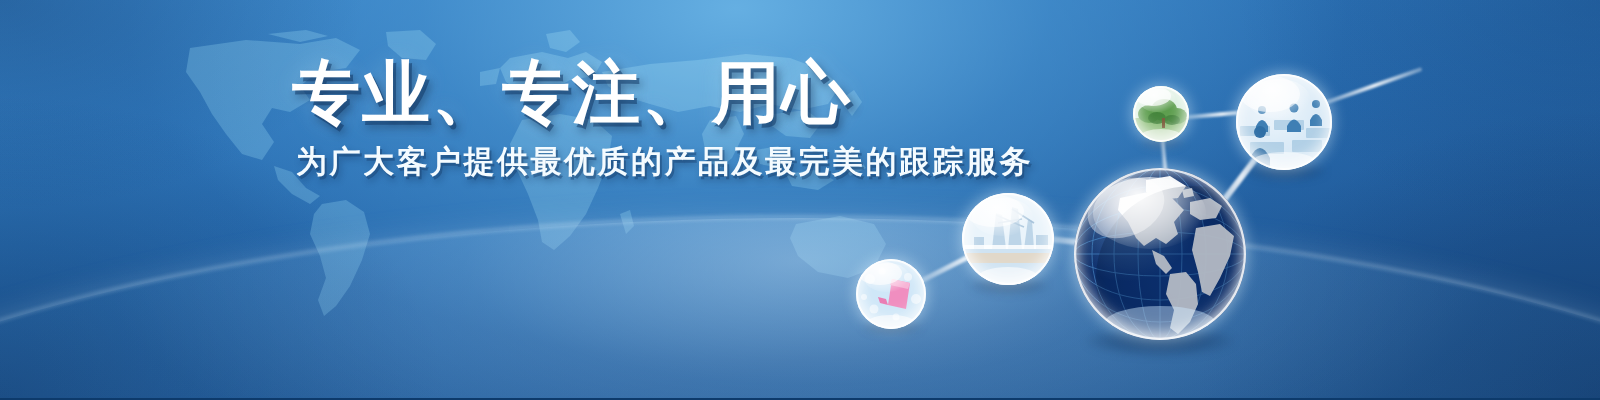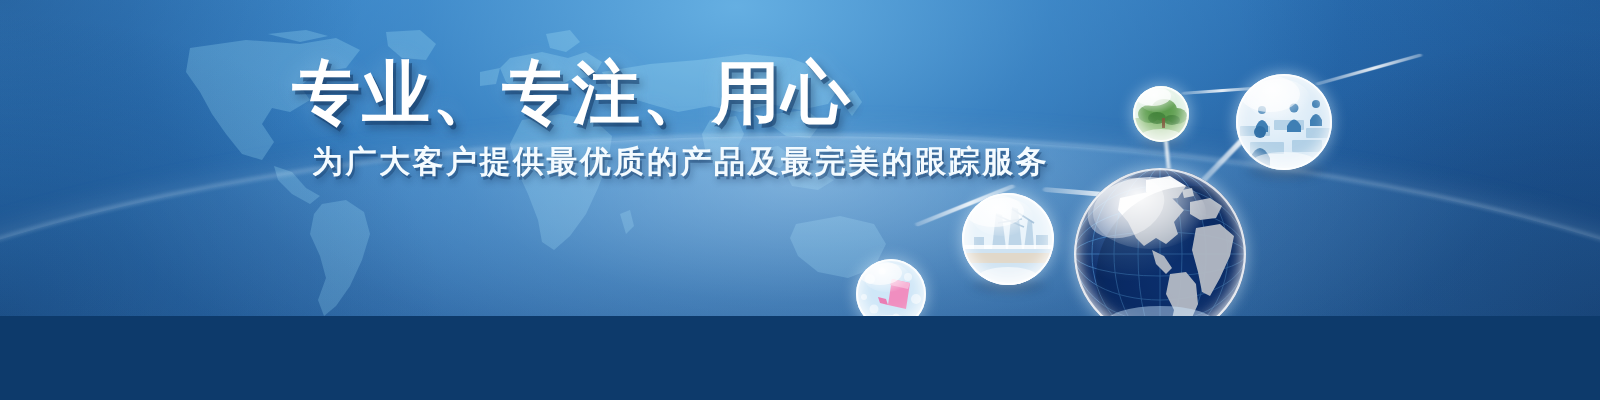--- a/index.html
+++ b/index.html
@@ -8,21 +8,21 @@
     padding: 0;
     background: #0d3a6b;
   }
   body {
     font-family: "DejaVu Sans", "Liberation Sans", sans-serif;
   }
 
   .banner {
     position: relative;
     width: 1600px;
-    height: 316px;
+    height: 398px;
     overflow: hidden;
     background: #2f7cc0;
   }
 
   
   .bg-base {
     position: absolute;
     inset: 0;
     background:
       radial-gradient(ellipse 900px 520px at 46% 2%,
@@ -100,21 +100,21 @@
     font-weight: bold;
     color: #ffffff;
     letter-spacing: 2px;
     white-space: nowrap;
     text-shadow:
        3px 4px 0px rgba(16,52,96,0.50),
        5px 7px 9px rgba(10,36,72,0.46),
        0 0 22px rgba(190,224,250,0.30);
   }
   .subhead {
-    margin: 16px 0 0 20px;
+    margin: 16px 0 0 4px;
     font-size: 31px;
     font-weight: bold;
     line-height: 1.15;
     color: #f4fbff;
     letter-spacing: 2.5px;
     white-space: nowrap;
     text-shadow:
        2px 3px 0px rgba(22,60,106,0.42),
        3px 5px 7px rgba(10,36,72,0.40);
   }

